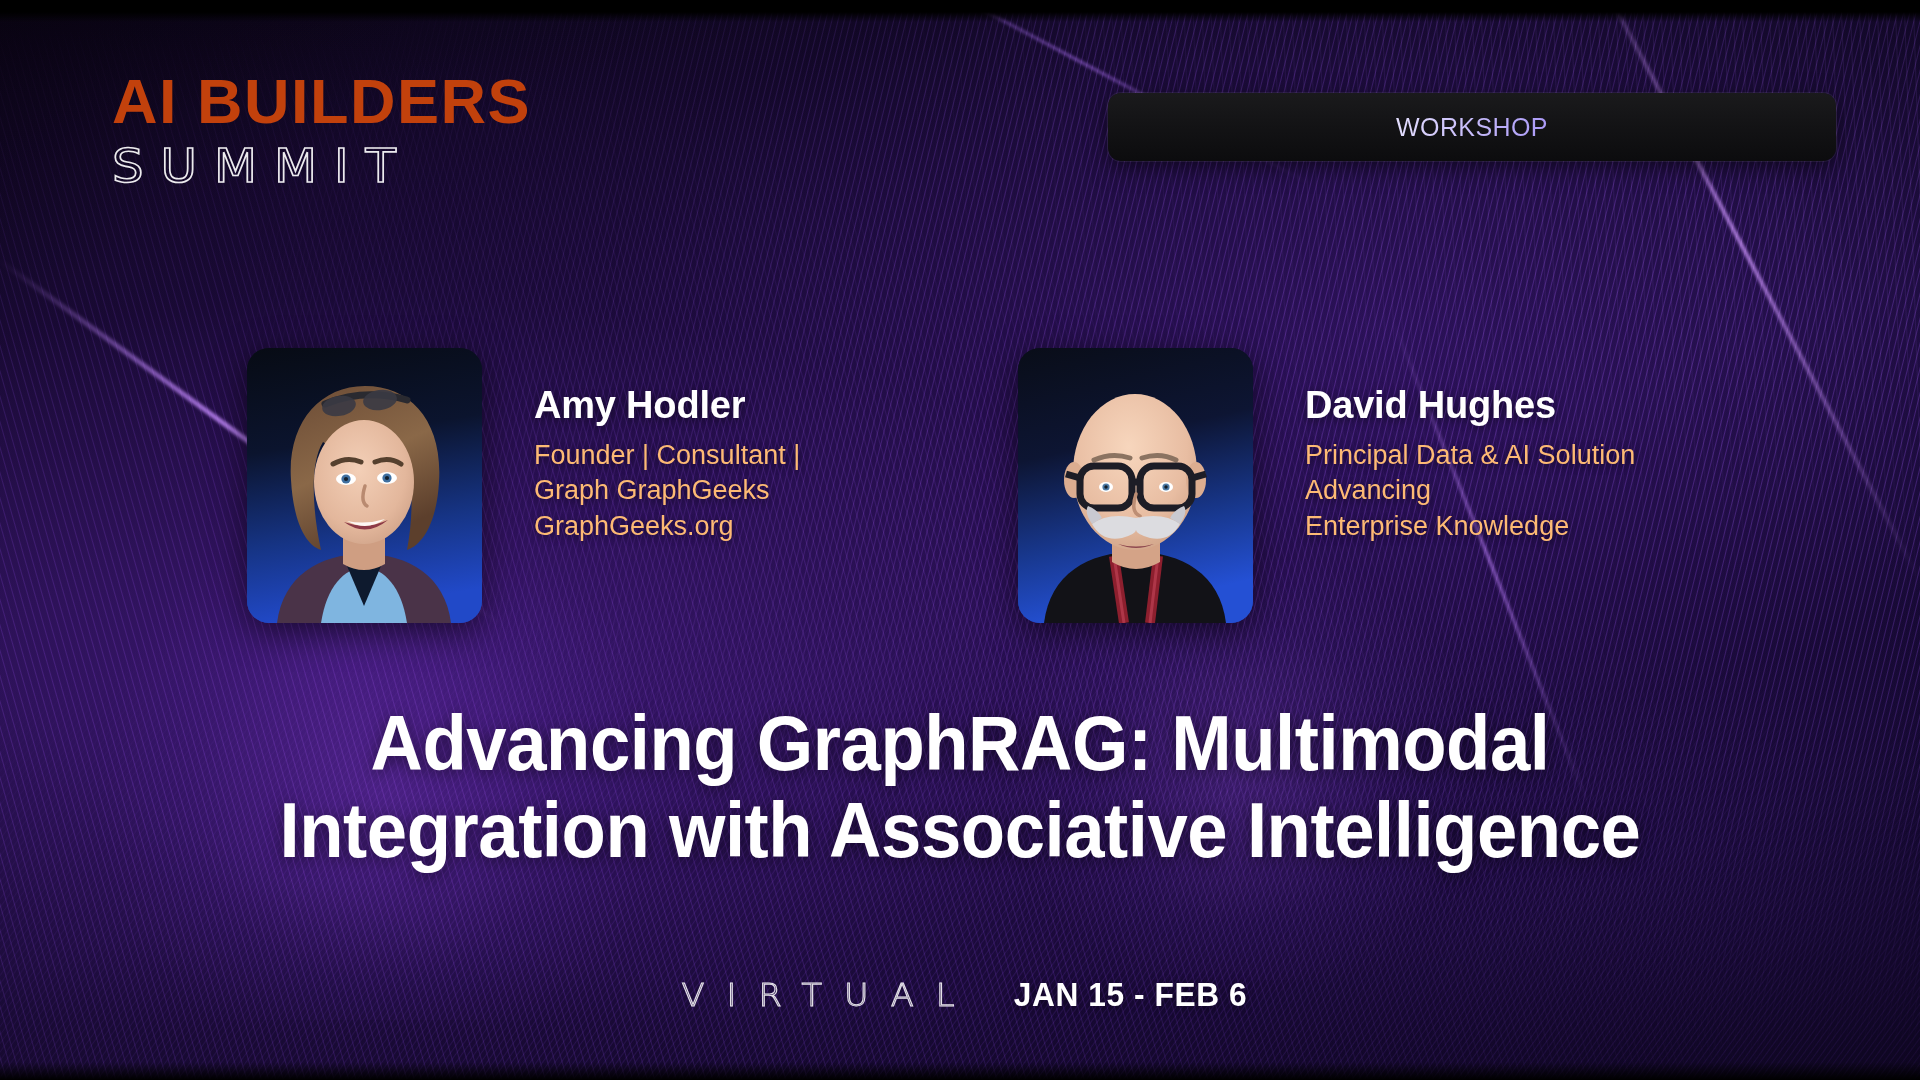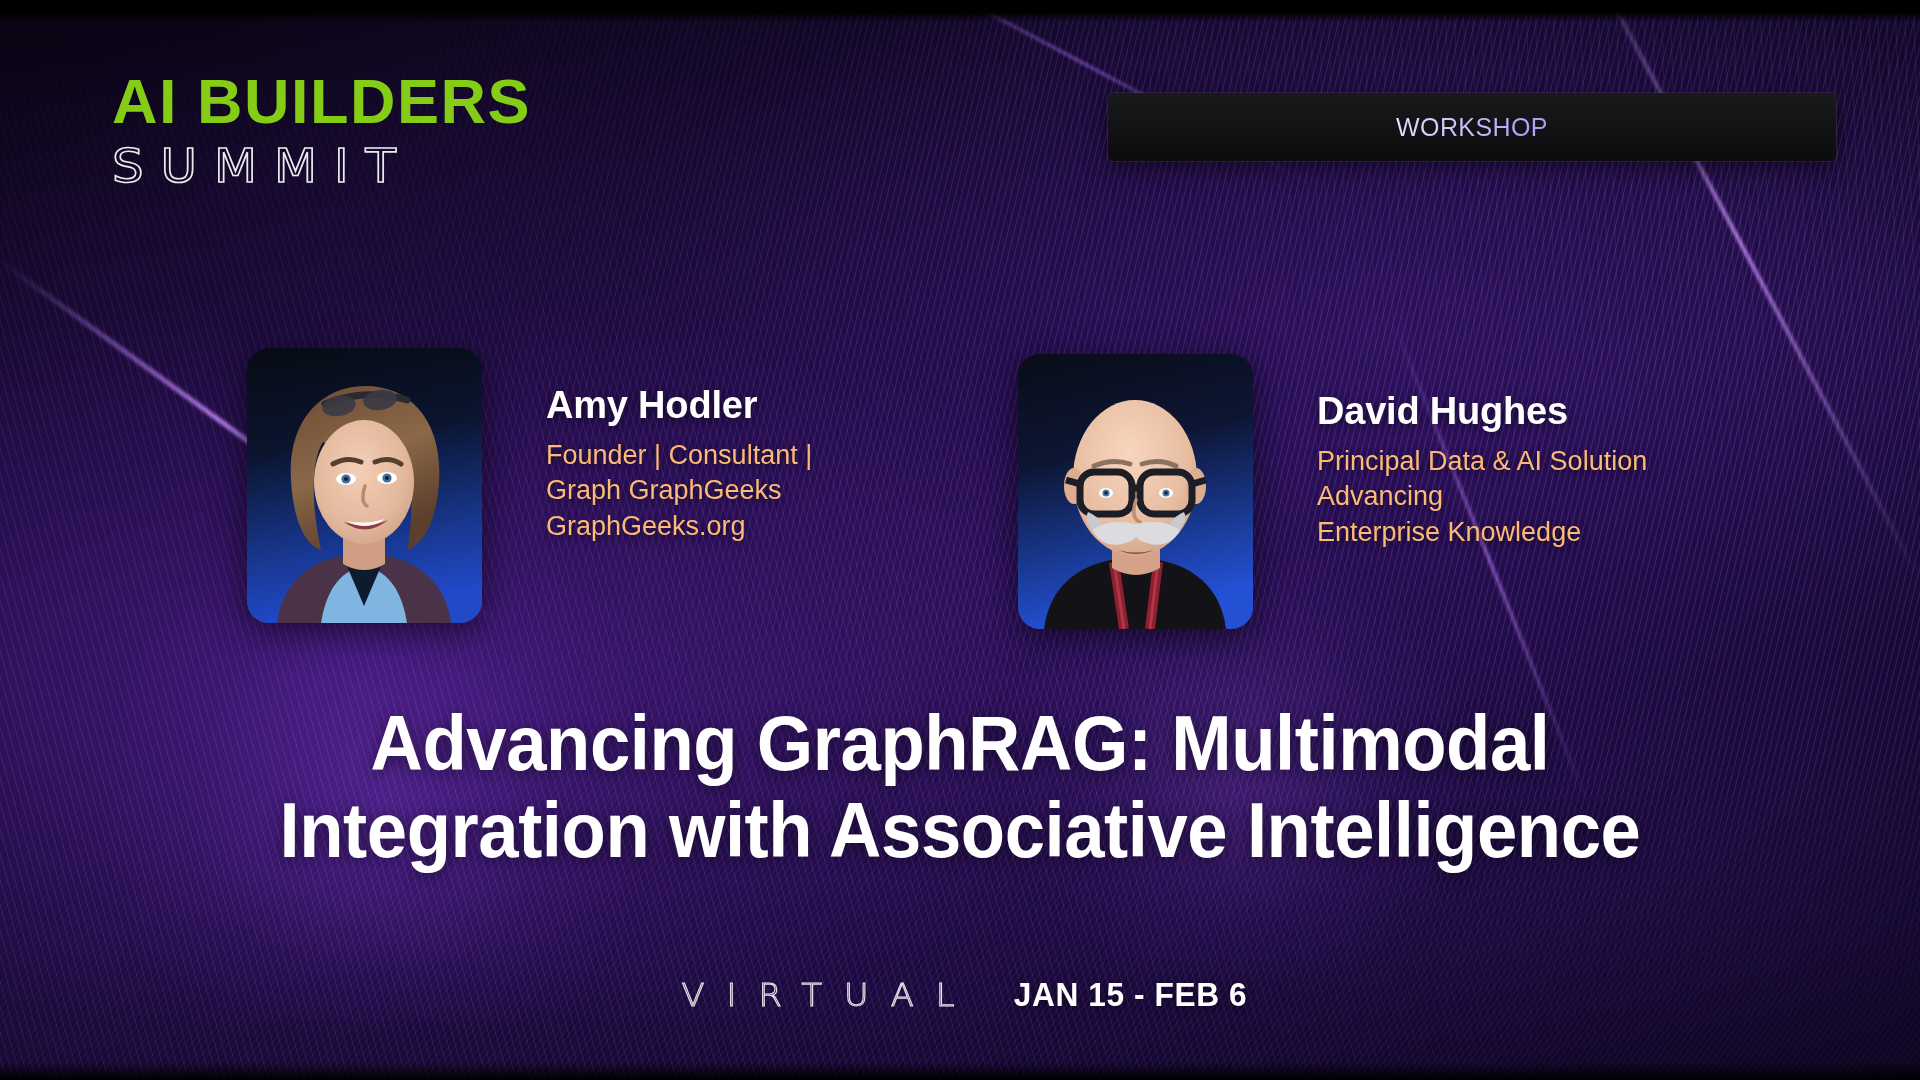--- a/index.html
+++ b/index.html
@@ -106,58 +106,58 @@
               background:radial-gradient(130% 110% at 50% 48%, rgba(0,0,0,0) 40%, rgba(0,0,0,0.55) 88%, rgba(0,0,0,0.8) 100%); }
   .top-bar { position:absolute; left:0; top:0; width:1920px; height:22px;
              background:linear-gradient(180deg,#000 0%, #000 55%, rgba(0,0,0,0.0) 100%); pointer-events:none; }
   .bot-bar { position:absolute; left:0; bottom:0; width:1920px; height:18px;
              background:linear-gradient(0deg,#000 0%, rgba(0,0,0,0.0) 100%); pointer-events:none; }
 
   
   .logo { position:absolute; left:112px; top:70px; }
   .logo-main {
     font-size:63px; font-weight:700; letter-spacing:1.5px;
-    color:#84cc16; line-height:1; white-space:nowrap;
+    color:#c2410c; line-height:1; white-space:nowrap;
   }
   .logo-sub {
     margin-top:9px;
     font-size:47px; font-weight:400; line-height:1;
     letter-spacing:16px; white-space:nowrap;
     color:transparent;
     -webkit-text-stroke:1.6px rgba(255,255,255,0.92);
     font-family:"DejaVu Sans", sans-serif;
     transform:scaleX(1.06); transform-origin:left center;
   }
 
   
   .nav {
     position:absolute; left:1108px; top:93px;
     display:flex;
     width:728px; height:68px;
-    border-radius:5px;
+    border-radius:13px;
     overflow:hidden;
     background:linear-gradient(180deg,#1a1a1c 0%, #131315 48%, #0c0c0e 100%);
     box-shadow:0 0 0 1px rgba(255,255,255,0.07), 0 6px 22px rgba(0,0,0,0.5);
   }
   .nav-item {
     flex:1 1 50%;
     display:flex; align-items:center; justify-content:center;
     font-size:25px; font-weight:400; letter-spacing:0.4px;
     background:linear-gradient(92deg,#ffffff 0%, #f2f0ff 34%, #a694f7 62%, #7b5cf0 88%, #6f4ef0 100%);
     -webkit-background-clip:text; background-clip:text;
     color:transparent;
     cursor:pointer;
   }
   .nav-item + .nav-item { border-left:1px solid rgba(255,255,255,0.13); }
 
   
   .speakers { position:absolute; left:0; top:348px; width:1920px; }
-  .speaker { position:absolute; display:flex; align-items:flex-start; gap:16px; }
+  .speaker { position:absolute; display:flex; align-items:flex-start; gap:4px; }
   .sp-a { left:247px; top:0; }
-  .sp-b { left:1018px; top:6px; }
+  .sp-b { left:1018px; top:0; }
 
   .headshot {
     width:235px; height:275px;
     border-radius:22px;
     overflow:hidden;
     flex:0 0 auto;
     position:relative;
     box-shadow:0 8px 34px rgba(0,0,0,0.55);
     background:linear-gradient(180deg,#0a0f1c 0%, #0d1630 40%, #15307e 78%, #1b3fb0 100%);
   }

